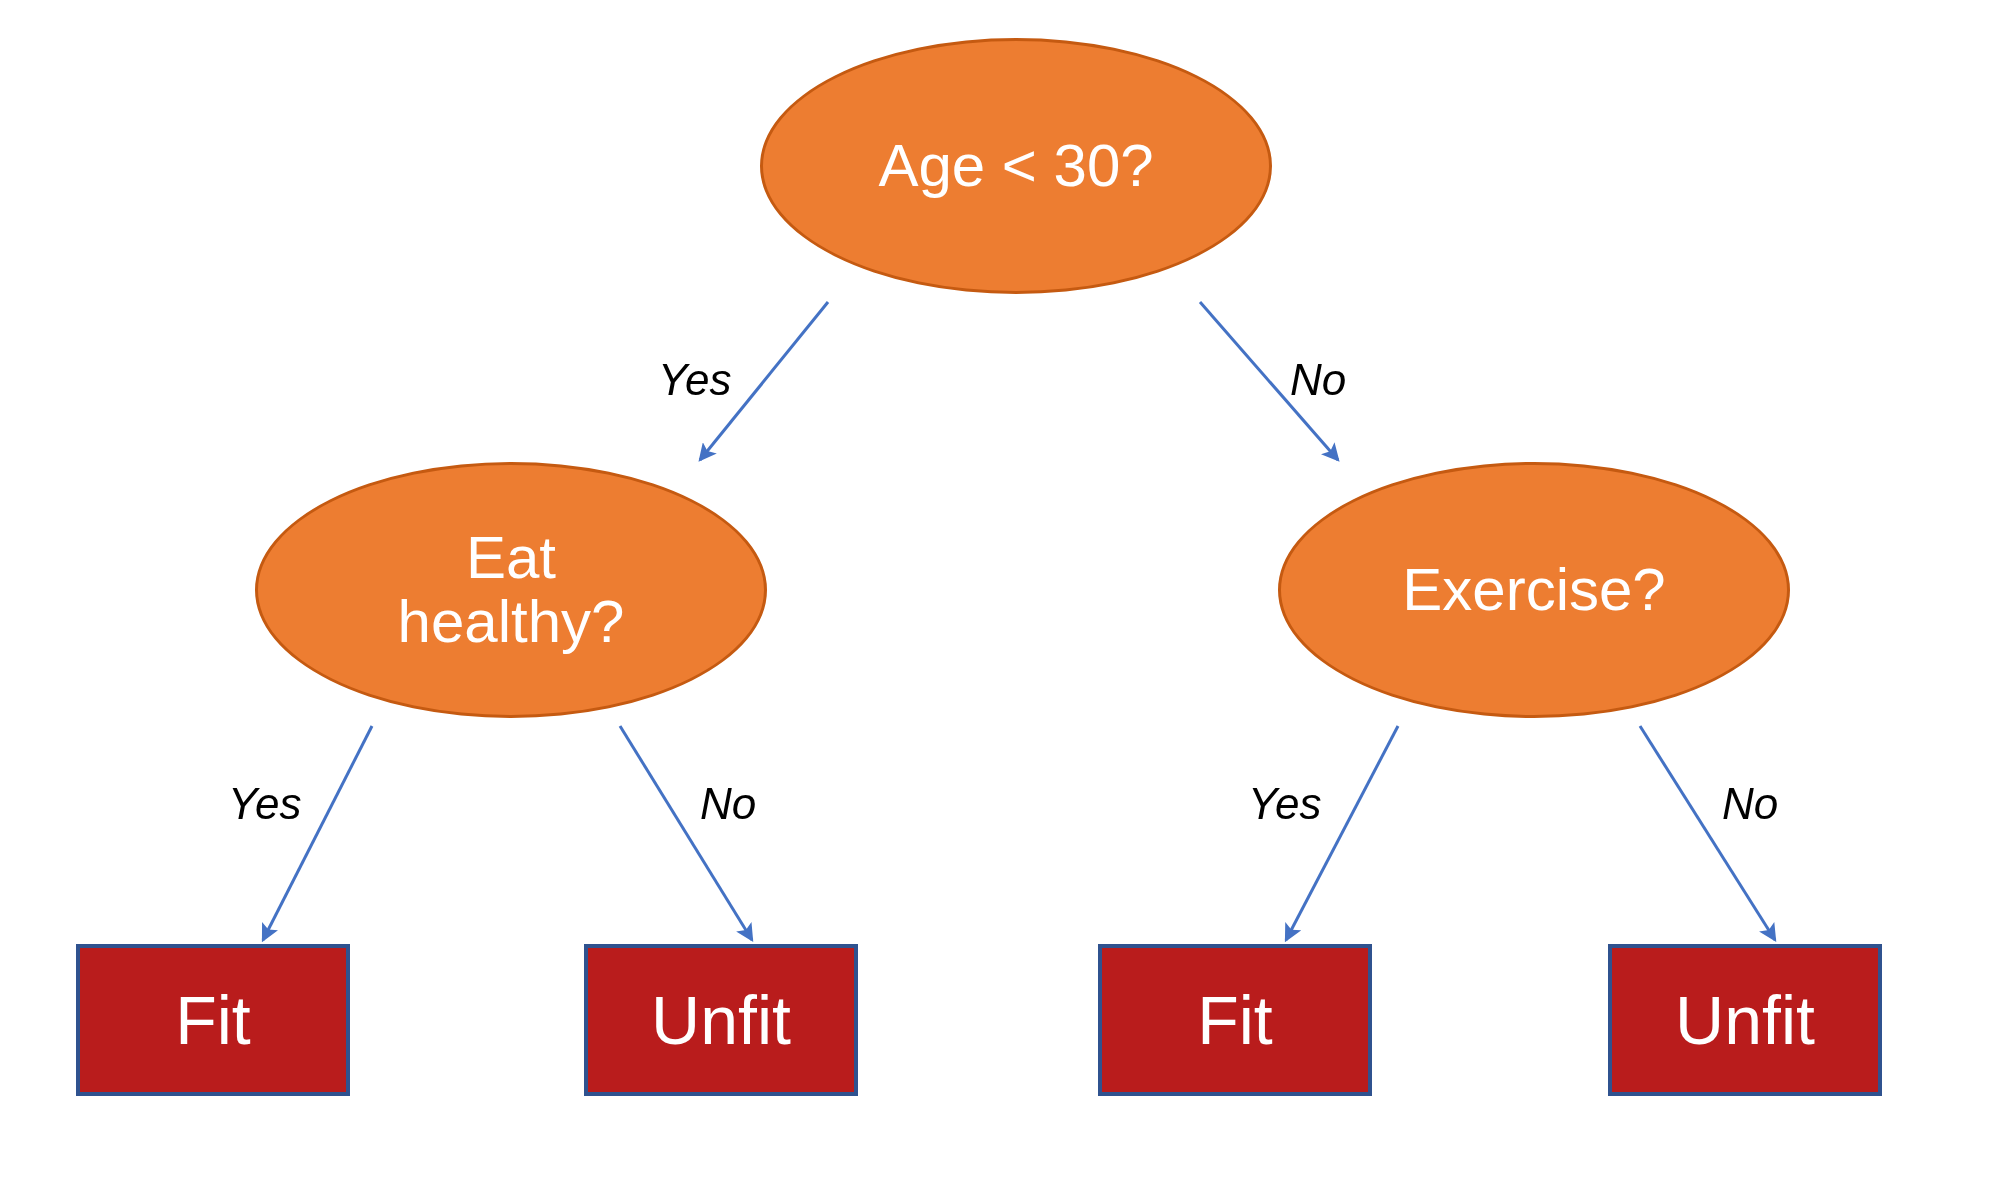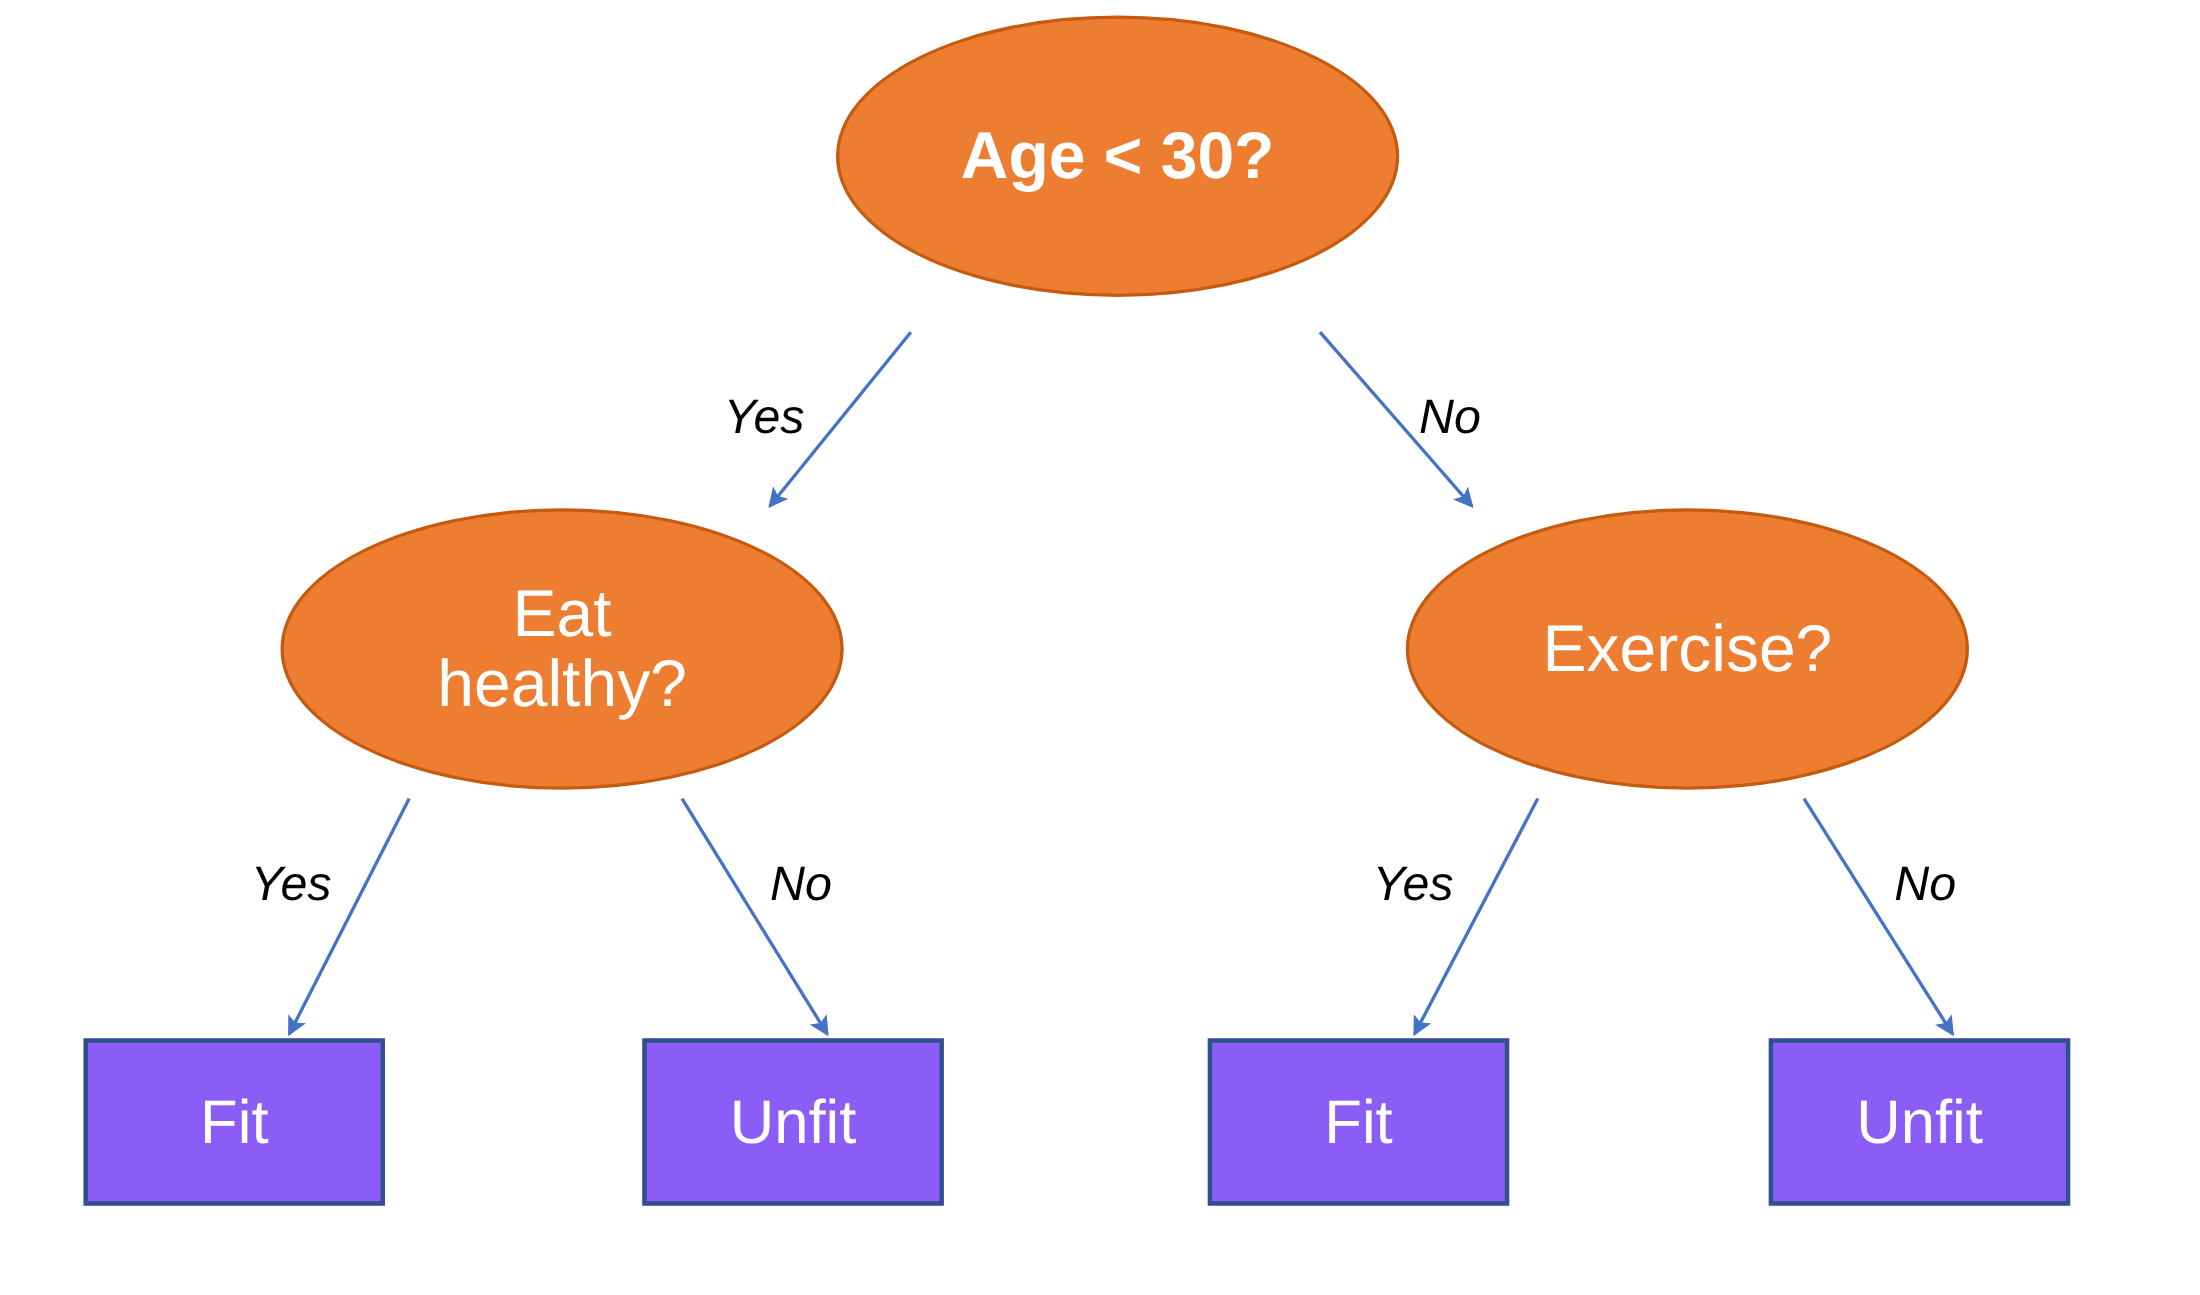--- a/index.html
+++ b/index.html
@@ -37,24 +37,24 @@
     line-height: 1.06;
     white-space: pre-line;
   }
   .node.decision {
     background: #ED7D31;
     border: 3px solid #C55A11;
     border-radius: 50%;
     font-size: 60px;
   }
   .node.leaf {
-    background: #8b5cf6;
+    background: #b91c1c;
     border: 4px solid #2F528F;
     border-radius: 0;
-    font-size: 56px;
+    font-size: 68px;
   }
   .edge-label {
     position: absolute;
     color: #000000;
     font-size: 44px;
     line-height: 1;
     white-space: nowrap;
     font-style: italic;
   }
 </style>
@@ -73,21 +73,21 @@
         <line x1="828" y1="302" x2="700" y2="460" stroke="#4472C4" stroke-width="3" marker-end="url(#arrowhead)"></line>
         <line x1="1200" y1="302" x2="1338" y2="460" stroke="#4472C4" stroke-width="3" marker-end="url(#arrowhead)"></line>
         <line x1="372" y1="726" x2="263" y2="940" stroke="#4472C4" stroke-width="3" marker-end="url(#arrowhead)"></line>
         <line x1="620" y1="726" x2="752" y2="940" stroke="#4472C4" stroke-width="3" marker-end="url(#arrowhead)"></line>
         <line x1="1398" y1="726" x2="1286" y2="940" stroke="#4472C4" stroke-width="3" marker-end="url(#arrowhead)"></line>
         <line x1="1640" y1="726" x2="1775" y2="940" stroke="#4472C4" stroke-width="3" marker-end="url(#arrowhead)"></line>
       </g>
   </svg>
 
   <div id="nodes-group">
-      <div class="node decision" style="left: 760px; top: 14px; width: 512px; height: 256px; font-weight: bold;">Age &lt; 30?</div>
+      <div class="node decision" style="left: 760px; top: 38px; width: 512px; height: 256px;">Age &lt; 30?</div>
       <div class="node decision" style="left: 255px; top: 462px; width: 512px; height: 256px;">Eat
 healthy?</div>
       <div class="node decision" style="left: 1278px; top: 462px; width: 512px; height: 256px; text-align: center;">Exercise?</div>
       <div class="node leaf" style="left: 76px; top: 944px; width: 274px; height: 152px;">Fit</div>
       <div class="node leaf" style="left: 584px; top: 944px; width: 274px; height: 152px;">Unfit</div>
       <div class="node leaf" style="left: 1098px; top: 944px; width: 274px; height: 152px;">Fit</div>
       <div class="node leaf" style="left: 1608px; top: 944px; width: 274px; height: 152px;">Unfit</div>
     </div>
   <div id="labels-group">
       <div class="edge-label" style="left: 658px; top: 358px;">Yes</div>

